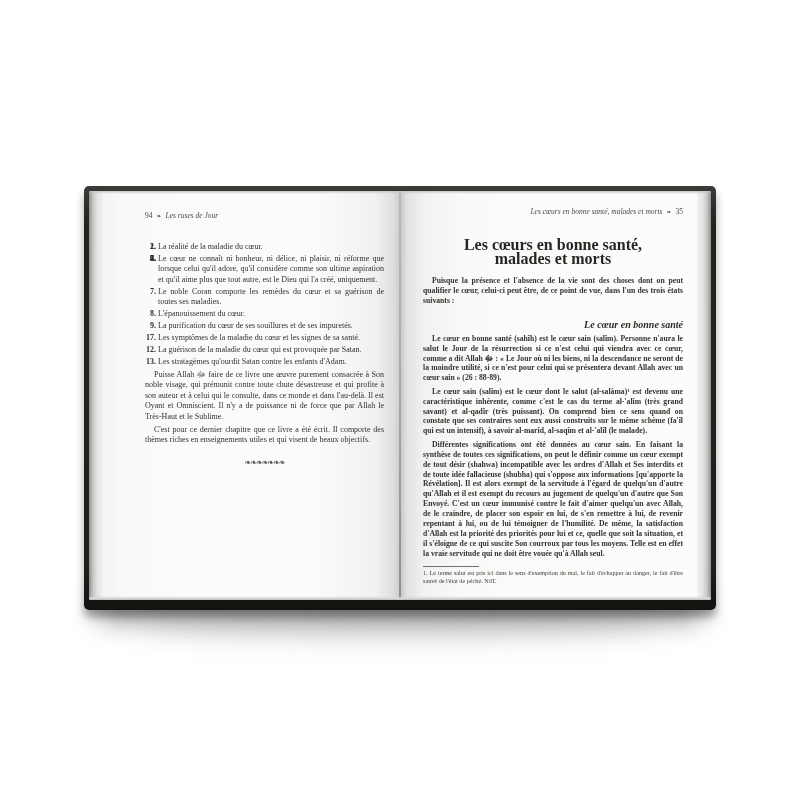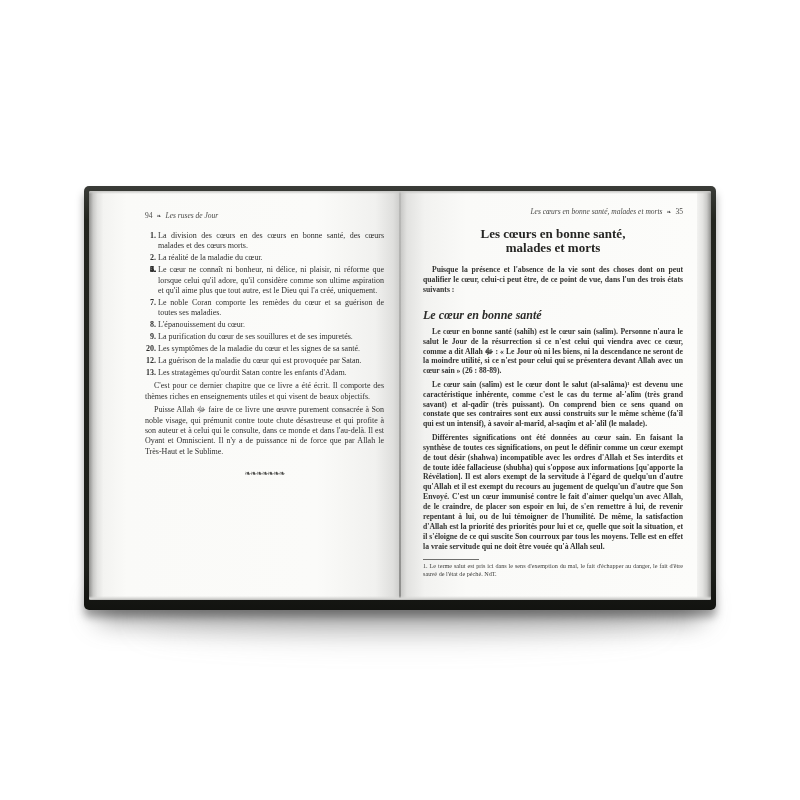--- a/index.html
+++ b/index.html
@@ -76,50 +76,50 @@
   .content{
     position:absolute;inset:0;
     color:#2f2f2e;
   }
   .page-left .content{padding:20px 15px 0 42px;}
   .page-right .content{padding:16px 14px 15px 22px;border-radius:7px;}
 
   .pg-header{
     display:flex;align-items:center;
     font-size:7.5px;color:#4a4a48;
-    margin-bottom:11px;
+    margin-bottom:22px;
   }
   .pg-header .rt{font-style:italic;}
   .pg-header .fleuron{font-size:6px;margin:0 4px;color:#555;}
   .page-right .pg-header{justify-content:flex-end;}
 
   .chapter-list{font-size:8px;line-height:10.4px;text-align:justify;}
   .li{position:relative;padding-left:13px;margin-bottom:1.5px;}
   .li .num{position:absolute;left:-1px;width:12px;text-align:right;font-weight:bold;}
 
   .para{
     font-size:8px;line-height:10.4px;text-align:justify;
     text-indent:9px;margin-top:3px;
   }
   .ornament{
     text-align:center;margin-top:12px;
     font-size:8px;letter-spacing:-1px;color:#4d4d4b;
   }
 
   .chapter-title{
-    text-align:center;font-weight:bold;font-size:13px;line-height:14px;
+    text-align:center;font-weight:bold;font-size:16px;line-height:14px;
     color:#262624;margin:2px 0 10px 0;
   }
   .rp{
     font-size:7.7px;line-height:9.9px;text-align:justify;
     text-indent:9px;margin-top:3.5px;color:#333331;font-weight:bold;
   }
   .section-subtitle{
-    text-align:left;font-weight:bold;font-style:italic;
-    font-size:12px;color:#2c2c2a;
+    text-align:right;font-weight:bold;font-style:italic;
+    font-size:10px;color:#2c2c2a;
     margin:13px 0 4px 0;
   }
   .footnote-block{margin-top:7px;}
   .footnote-rule{width:56px;border:0;border-top:1px solid #6f6f6d;margin:0 0 2.5px 0;}
   .footnote{font-size:6.2px;line-height:7.8px;text-align:justify;color:#3c3c3a;}
 </style>
 </head>
 <body>
 
 <div class="scene">
@@ -136,21 +136,20 @@
         <div class="content">
           <div class="pg-header">
             <span>94</span>
             <span class="fleuron">❧</span>
             <span class="rt">Les ruses de Jour</span>
           </div>
 
           <div class="chapter-list">
             <div class="li">
               <span class="num">1.</span>
-              <span>La division des cœurs en des cœurs en bonne santé, des cœurs malades et des cœurs morts.</span>
             </div>
             <div class="li">
               <span class="num">2.</span>
               <span>La réalité de la maladie du cœur.</span>
             </div>
             <div class="li">
               <span class="num">3.</span>
             </div>
             <div class="li">
               <span class="num">4.</span>
@@ -168,35 +167,35 @@
             </div>
             <div class="li">
               <span class="num">8.</span>
               <span>L'épanouissement du cœur.</span>
             </div>
             <div class="li">
               <span class="num">9.</span>
               <span>La purification du cœur de ses souillures et de ses impuretés.</span>
             </div>
             <div class="li">
-              <span class="num">20.</span>
+              <span class="num">17.</span>
               <span>Les symptômes de la maladie du cœur et les signes de sa santé.</span>
             </div>
             <div class="li">
               <span class="num">12.</span>
               <span>La guérison de la maladie du cœur qui est provoquée par Satan.</span>
             </div>
             <div class="li">
               <span class="num">13.</span>
               <span>Les stratagèmes qu'ourdit Satan contre les enfants d'Adam.</span>
             </div>
           </div>
 
+          <div class="para">Puisse Allah ﷻ faire de ce livre une œuvre purement consacrée à Son noble visage, qui prémunit contre toute chute désastreuse et qui profite à son auteur et à celui qui le consulte, dans ce monde et dans l'au-delà. Il est Oyant et Omniscient. Il n'y a de puissance ni de force que par Allah le Très-Haut et le Sublime.</div>
           <div class="para">C'est pour ce dernier chapitre que ce livre a été écrit. Il comporte des thèmes riches en enseignements utiles et qui visent de beaux objectifs.</div>
-          <div class="para">Puisse Allah ﷻ faire de ce livre une œuvre purement consacrée à Son noble visage, qui prémunit contre toute chute désastreuse et qui profite à son auteur et à celui qui le consulte, dans ce monde et dans l'au-delà. Il est Oyant et Omniscient. Il n'y a de puissance ni de force que par Allah le Très-Haut et le Sublime.</div>
 
           <div class="ornament">❧❧❧❧❧❧❧</div>
         </div>
       </div>
 
       <div class="spine-line"></div>
 
       <div class="page page-right">
         <div class="content">
           <div class="pg-header">

